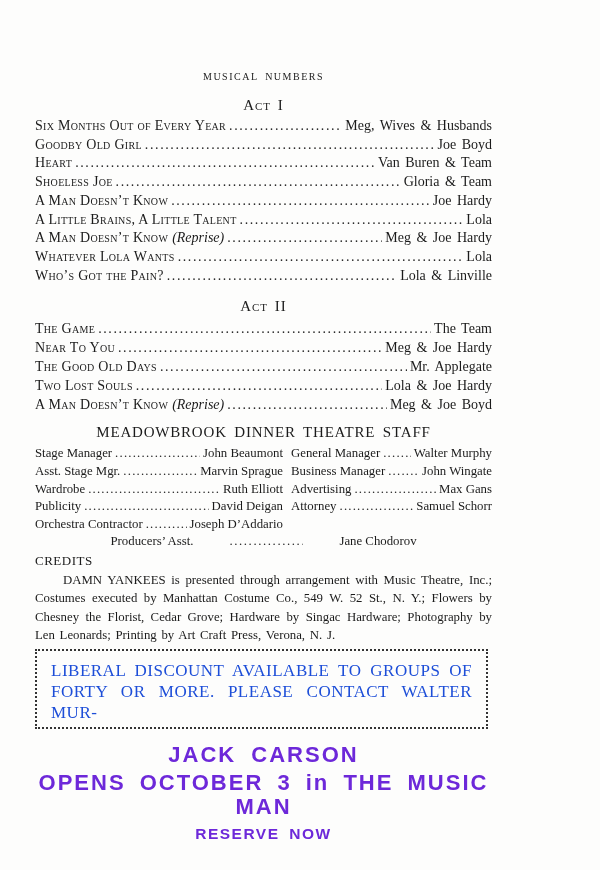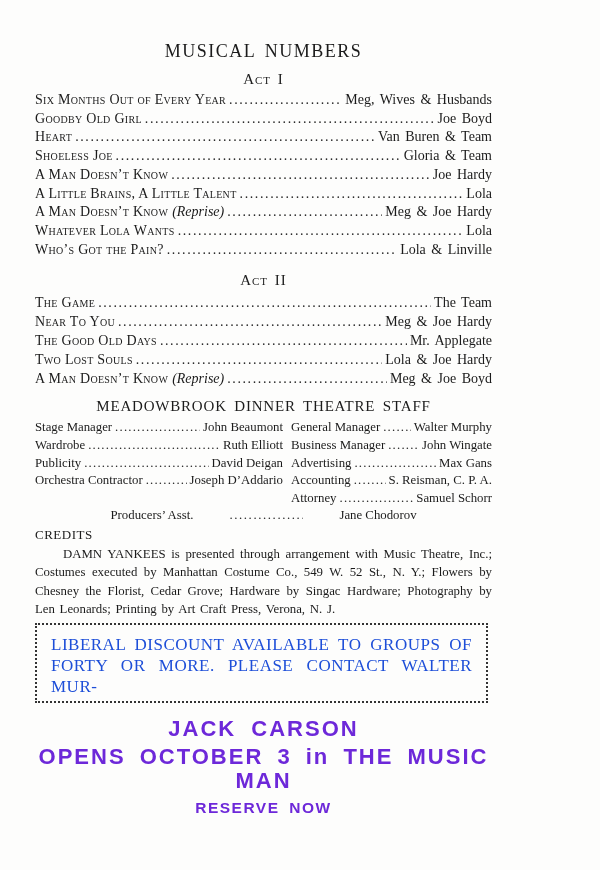--- a/index.html
+++ b/index.html
@@ -10,23 +10,23 @@
     font-family: "Liberation Serif", serif;
     position: relative;
     overflow: hidden;
   }
   .content {
     position: absolute;
     left: 35px; top: 0;
     width: 457px;
   }
   .page-title {
-    margin-top: 42px;
+    margin-top: 68px;
     text-align: center;
-    font-size: 18px;
+    font-size: 10px;
     letter-spacing: 1.5px;
     line-height: 18px;
     word-spacing: 3px;
   }
   .act-heading {
     text-align: center;
     font-variant: small-caps;
     font-size: 15px;
     letter-spacing: 1px;
     line-height: 17px;
@@ -232,20 +232,25 @@
 
   <div class="staff-heading">MEADOWBROOK DINNER THEATRE STAFF</div>
   <div class="staff-columns">
     <div class="staff-col left">
       <div class="staff-row">
         <span class="staff-role">Stage Manager</span>
         <span class="dots"></span>
         <span class="staff-name">John Beaumont</span>
       </div>
       <div class="staff-row">
+        <span class="staff-role">Asst. Stage Mgr.</span>
+        <span class="dots"></span>
+        <span class="staff-name">Marvin Sprague</span>
+      </div>
+      <div class="staff-row">
         <span class="staff-role">Wardrobe</span>
         <span class="dots"></span>
         <span class="staff-name">Ruth Elliott</span>
       </div>
       <div class="staff-row">
         <span class="staff-role">Publicity</span>
         <span class="dots"></span>
         <span class="staff-name">David Deigan</span>
       </div>
       <div class="staff-row">
@@ -262,25 +267,20 @@
       </div>
       <div class="staff-row">
         <span class="staff-role">Business Manager</span>
         <span class="dots"></span>
         <span class="staff-name">John Wingate</span>
       </div>
       <div class="staff-row">
         <span class="staff-role">Advertising</span>
         <span class="dots"></span>
         <span class="staff-name">Max Gans</span>
-      </div>
-      <div class="staff-row">
-        <span class="staff-role">Accounting</span>
-        <span class="dots"></span>
-        <span class="staff-name">S. Reisman, C. P. A.</span>
       </div>
       <div class="staff-row">
         <span class="staff-role">Attorney</span>
         <span class="dots"></span>
         <span class="staff-name">Samuel Schorr</span>
       </div>
     </div>
   </div>
   <div class="staff-center">
     <span class="staff-role">Producers’ Asst.</span>

